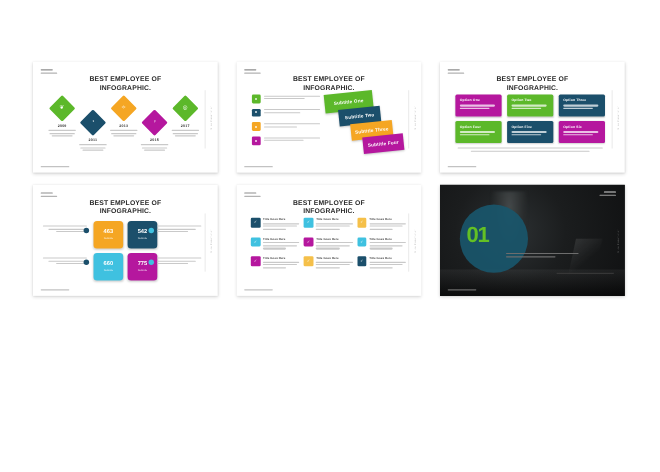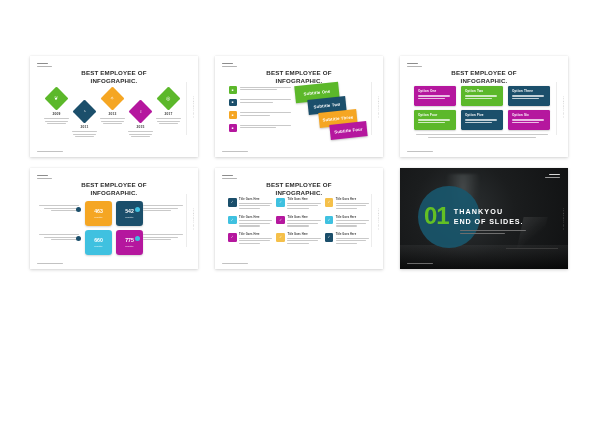--- a/index.html
+++ b/index.html
@@ -133,21 +133,21 @@
       background:radial-gradient(ellipse at 50% 22%, #4a4f50 0%, #2a2d2e 55%, rgba(0,0,0,0) 72%);
       filter:blur(1.2px);opacity:.85;}
   .ph-desk{position:absolute;left:0;right:0;bottom:0;height:24px;
       background:linear-gradient(180deg, rgba(255,255,255,.05), rgba(0,0,0,.55));}
   .ph-lamp{position:absolute;right:24px;bottom:18px;width:24px;height:34px;
       background:linear-gradient(135deg, rgba(255,255,255,.10), rgba(255,255,255,0) 60%);
       transform:skewX(-12deg);filter:blur(.6px);}
   .circ{position:absolute;left:18px;top:18px;width:62px;height:62px;border-radius:50%;
       background:#19566b;opacity:.92;}
   .ty{position:absolute;left:24px;top:38px;display:flex;align-items:center;gap:5px;}
-  .ty .n01{font-size:24px;font-weight:bold;color:#63c024;line-height:.82;letter-spacing:-1px;}
+  .ty .n01{font-size:20px;font-weight:bold;color:#63c024;line-height:.82;letter-spacing:-1px;}
   .ty .tw{padding-top:1px;}
   .ty .t1{font-size:7.2px;font-weight:bold;color:#ffffff;letter-spacing:1.1px;line-height:1.32;}
   .ty .t2{font-size:7.2px;font-weight:bold;color:#ffffff;letter-spacing:.9px;line-height:1.32;}
   .tysub{position:absolute;left:60px;top:62px;width:66px;}
   .tysub i{height:1.1px;background:#6d6d6d;display:block;margin-bottom:1.6px;border-radius:1px;}
   .corner{position:absolute;right:10px;bottom:20px;width:52px;height:1px;background:#3a3a3a;}
 </style>
 </head>
 <body>
 
@@ -582,24 +582,20 @@
         <div class="circ"></div>
 
         <div class="logo" style="left:auto;right:8px;top:6px;text-align:right;">
           <i class="l1" style="margin-left:auto;"></i>
             <i class="l2" style="margin-left:auto;"></i>
         </div>
         <div class="vtext">Slide Presentation</div>
 
         <div class="ty">
           <div class="n01">01</div>
-          <div class="tw">
-            <div class="t1">THANKYOU</div>
-            <div class="t2">END OF SLIDES.</div>
-          </div>
         </div>
         <div class="tysub">
           <i style="width:100%"></i>
             <i style="width:68%"></i>
         </div>
         <div class="corner"></div>
         <div class="foot">
             <i></i>
           </div>
       </div>

